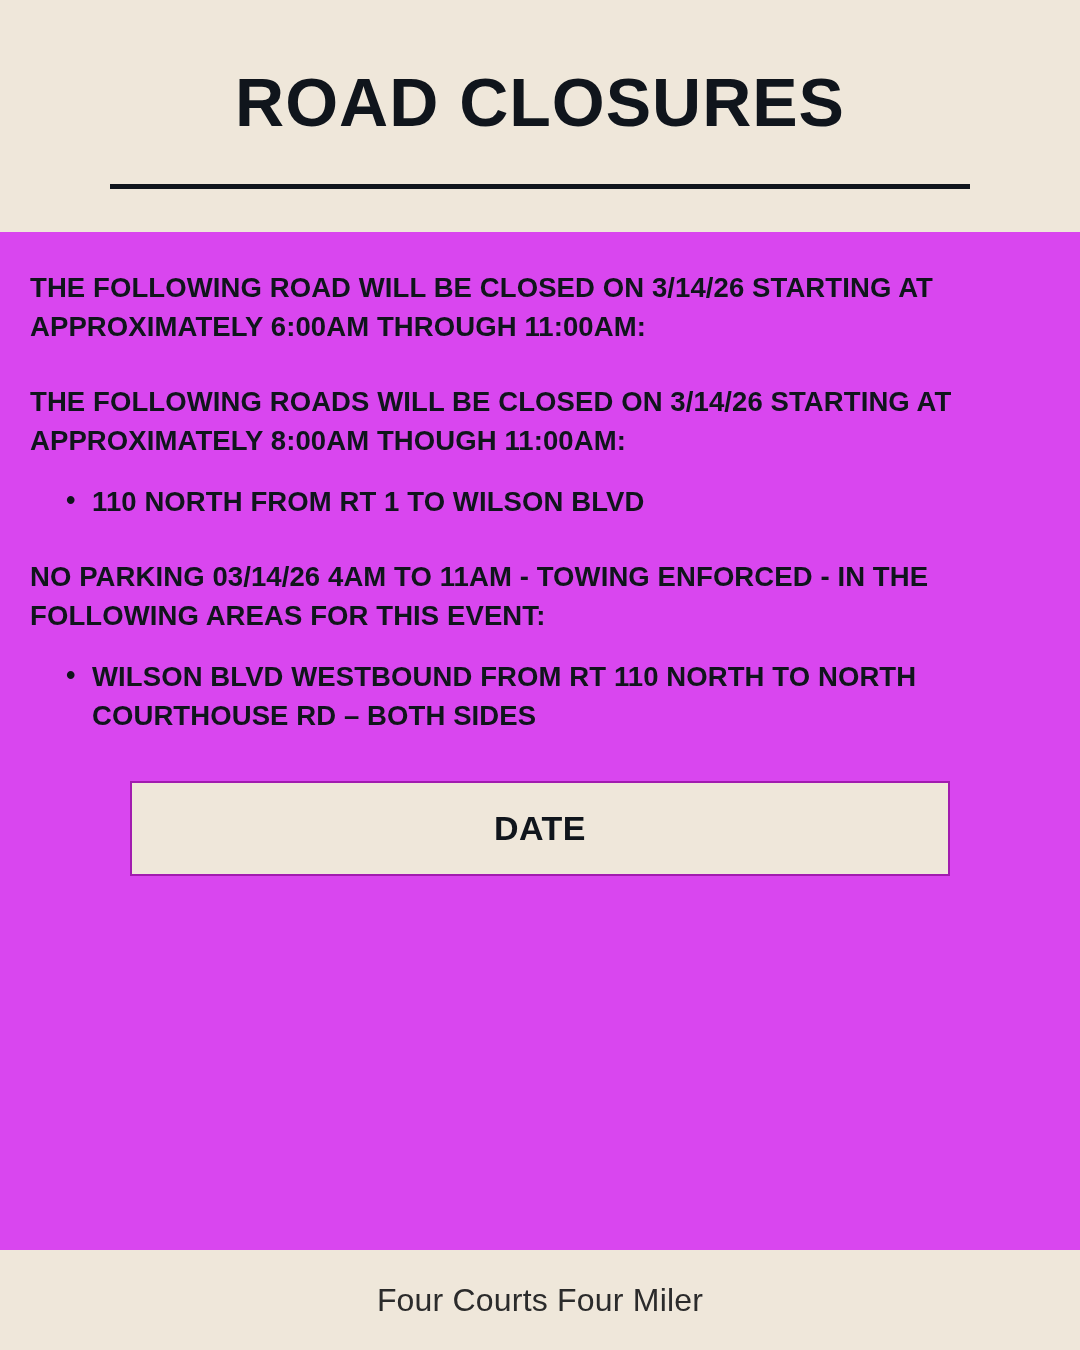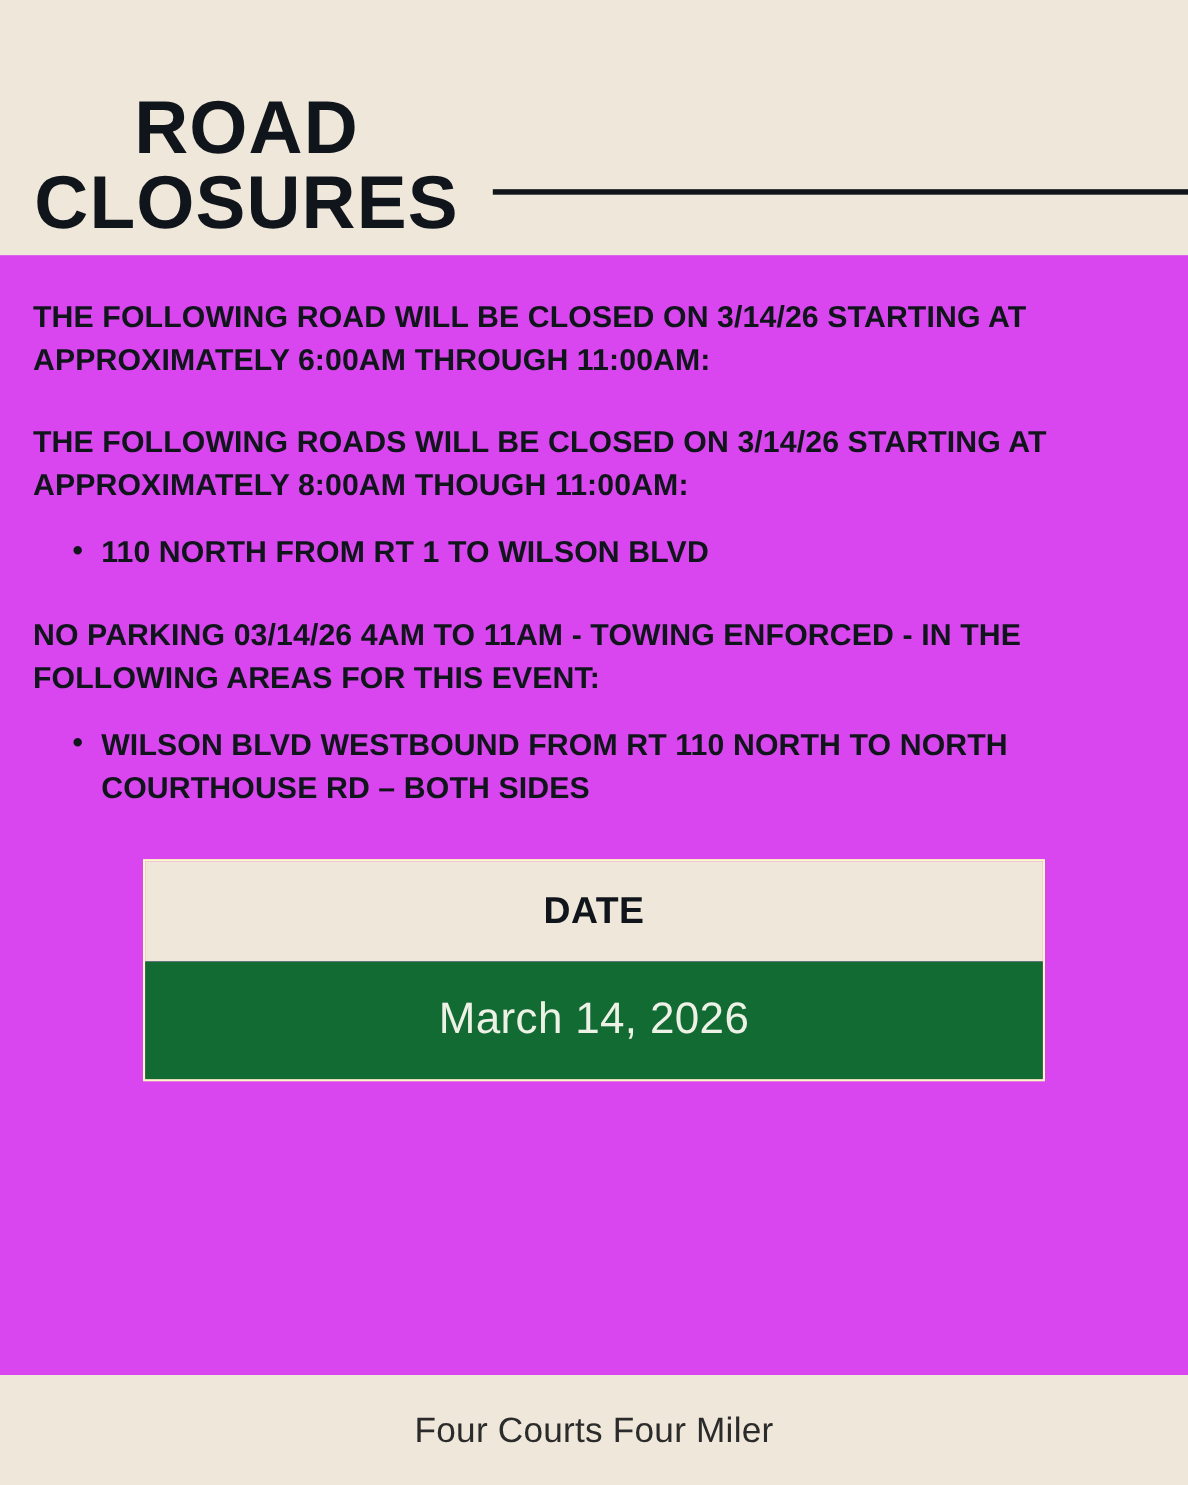--- a/index.html
+++ b/index.html
@@ -19,21 +19,21 @@
     display: flex;
     flex-direction: column;
     background: #efe7da;
     position: relative;
   }
   
   .header {
     height: 232px;
     background: #efe7da;
     display: flex;
-    flex-direction: row;
+    flex-direction: column;
     align-items: center;
     justify-content: flex-start;
     padding-top: 68px;
     box-sizing: border-box;
   }
   .title {
     font-size: 68px;
     font-weight: 800;
     letter-spacing: 1px;
     color: #10151c;
@@ -83,21 +83,21 @@
     content: "•";
     position: absolute;
     left: -26px;
     top: -1px;
     font-size: 27px;
   }
   
   .date-card {
     width: 820px;
     margin: 46px auto 0 auto;
-    border: 2px solid #fef9c3;
+    border: 2px solid #a21caf;
     box-sizing: border-box;
   }
   .date-card-head {
     background: #efe7da;
     color: #10151c;
     font-size: 34px;
     font-weight: 700;
     text-align: center;
     padding: 26px 0 26px 0;
     letter-spacing: 0.5px;
@@ -148,21 +148,20 @@
     </ul>
 
     <p class="para second">NO PARKING 03/14/26 4AM TO 11AM - TOWING ENFORCED - IN THE FOLLOWING AREAS FOR THIS EVENT:</p>
 
     <ul class="bullets">
       <li>WILSON BLVD WESTBOUND FROM RT 110 NORTH TO NORTH COURTHOUSE RD – BOTH SIDES</li>
     </ul>
 
     <div class="date-card">
       <div class="date-card-head">DATE</div>
-      <div class="date-card-value">March 14, 2026</div>
     </div>
 
   </div>
 
   <div class="footer">
     <div class="footer-text">Four Courts Four Miler</div>
   </div>
 
 </div>
 

